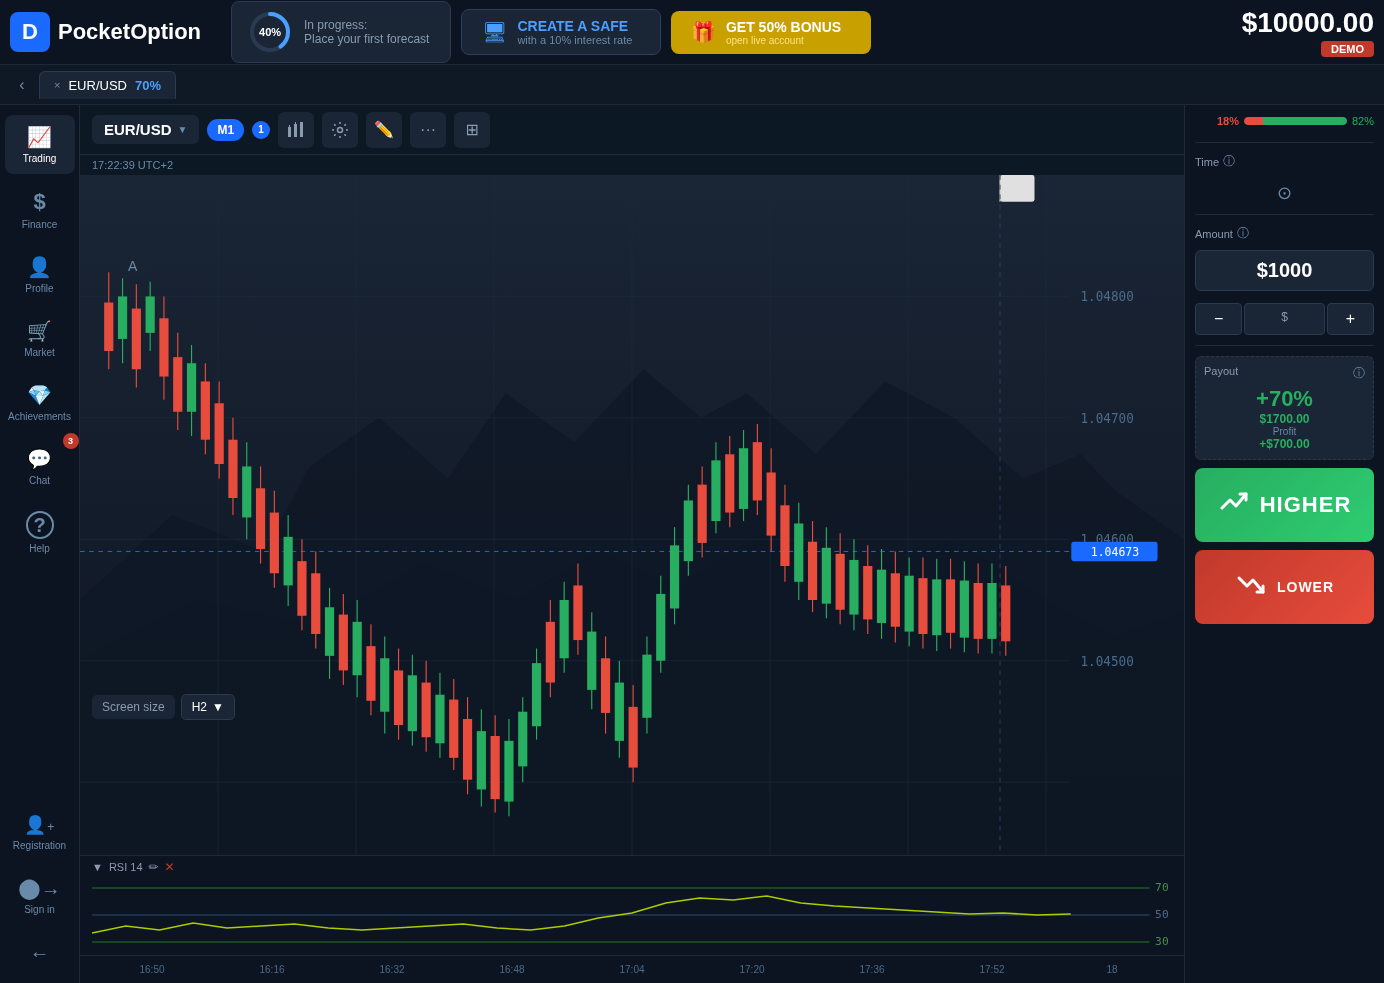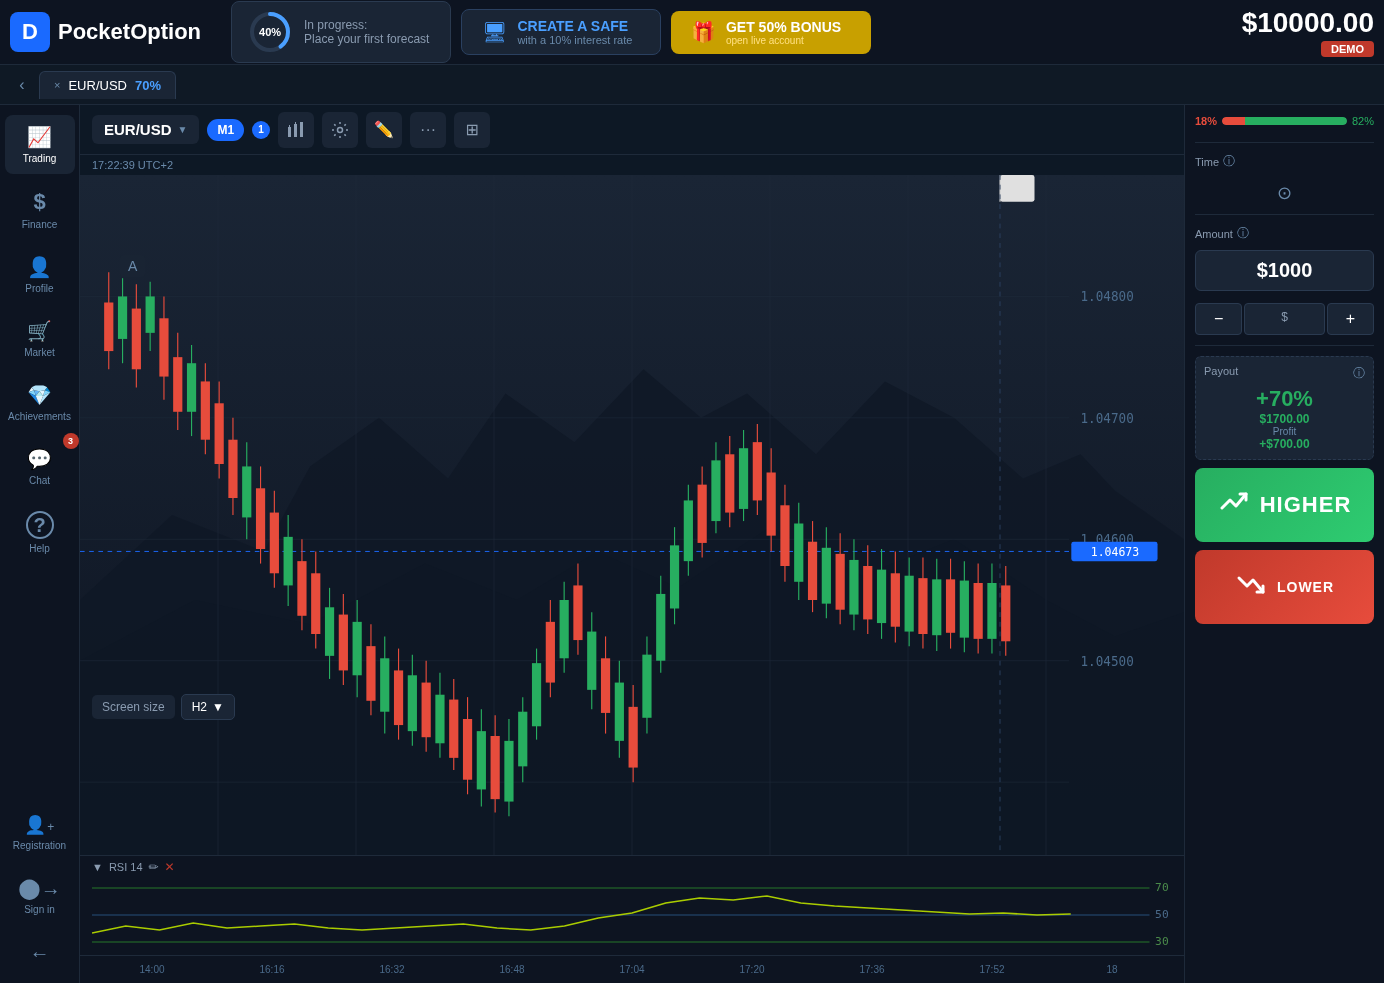--- a/index.html
+++ b/index.html
@@ -130,21 +130,21 @@
     
     .right-panel {
       width: 200px; background: #0d1421; border-left: 1px solid #1e2a3a;
       display: flex; flex-direction: column; padding: 10px; gap: 8px;
     }
 
     
     .risk-bar { display: flex; align-items: center; gap: 5px; margin-bottom: 5px; }
     .risk-track { flex: 1; height: 8px; background: #1a2535; border-radius: 4px; overflow: hidden; position: relative; }
     .risk-value { font-size: 11px; color: #27ae60; font-weight: 400; }
-    .risk-pct-left { font-size: 11px; color: #e74c3c; font-weight: 600; }
+    .risk-pct-left { font-size: 11px; color: #e74c3c; font-weight: 600; margin-left: 22px; }
 
     
     .section-label { font-size: 11px; color: #8a9bb0; display: flex; align-items: center; gap: 4px; }
     .time-display {
       background: #1a2535; border: 1px solid #2a3a50; border-radius: 6px;
       text-align: center; padding: 10px; font-size: 22px; font-weight: 700; color: #fff; font-family: monospace;
     }
     .time-controls { display: flex; justify-content: center; margin-top: 4px; }
     .time-icon { font-size: 18px; color: #6a8aaa; cursor: pointer; }
 
@@ -548,21 +548,21 @@
 
         <text x="945" y="13" fill="#4a8a4a" font-size="10" font-family="monospace">70</text>
         <text x="945" y="40" fill="#4a6a8a" font-size="10" font-family="monospace">50</text>
         <text x="945" y="67" fill="#4a8a4a" font-size="10" font-family="monospace">30</text>
 
         <polyline points="0,55 30,48 60,52 90,45 120,50 150,48 180,46 210,50 240,52 270,50 300,48 330,46 360,50 390,52 420,48 450,40 480,35 510,25 540,20 570,22 600,18 630,25 660,28 690,30 720,32 750,34 780,36 810,35 840,37 870,36" fill="none" stroke="#aacc00" stroke-width="1.5"></polyline>
       </svg>
     </div>
 
     <div class="time-axis">
-      <div class="time-tick">14:00</div>
+      <div class="time-tick">16:50</div>
       <div class="time-tick">16:16</div>
       <div class="time-tick">16:32</div>
       <div class="time-tick">16:48</div>
       <div class="time-tick">17:04</div>
       <div class="time-tick">17:20</div>
       <div class="time-tick">17:36</div>
       <div class="time-tick">17:52</div>
       <div class="time-tick">18</div>
     </div>
 

